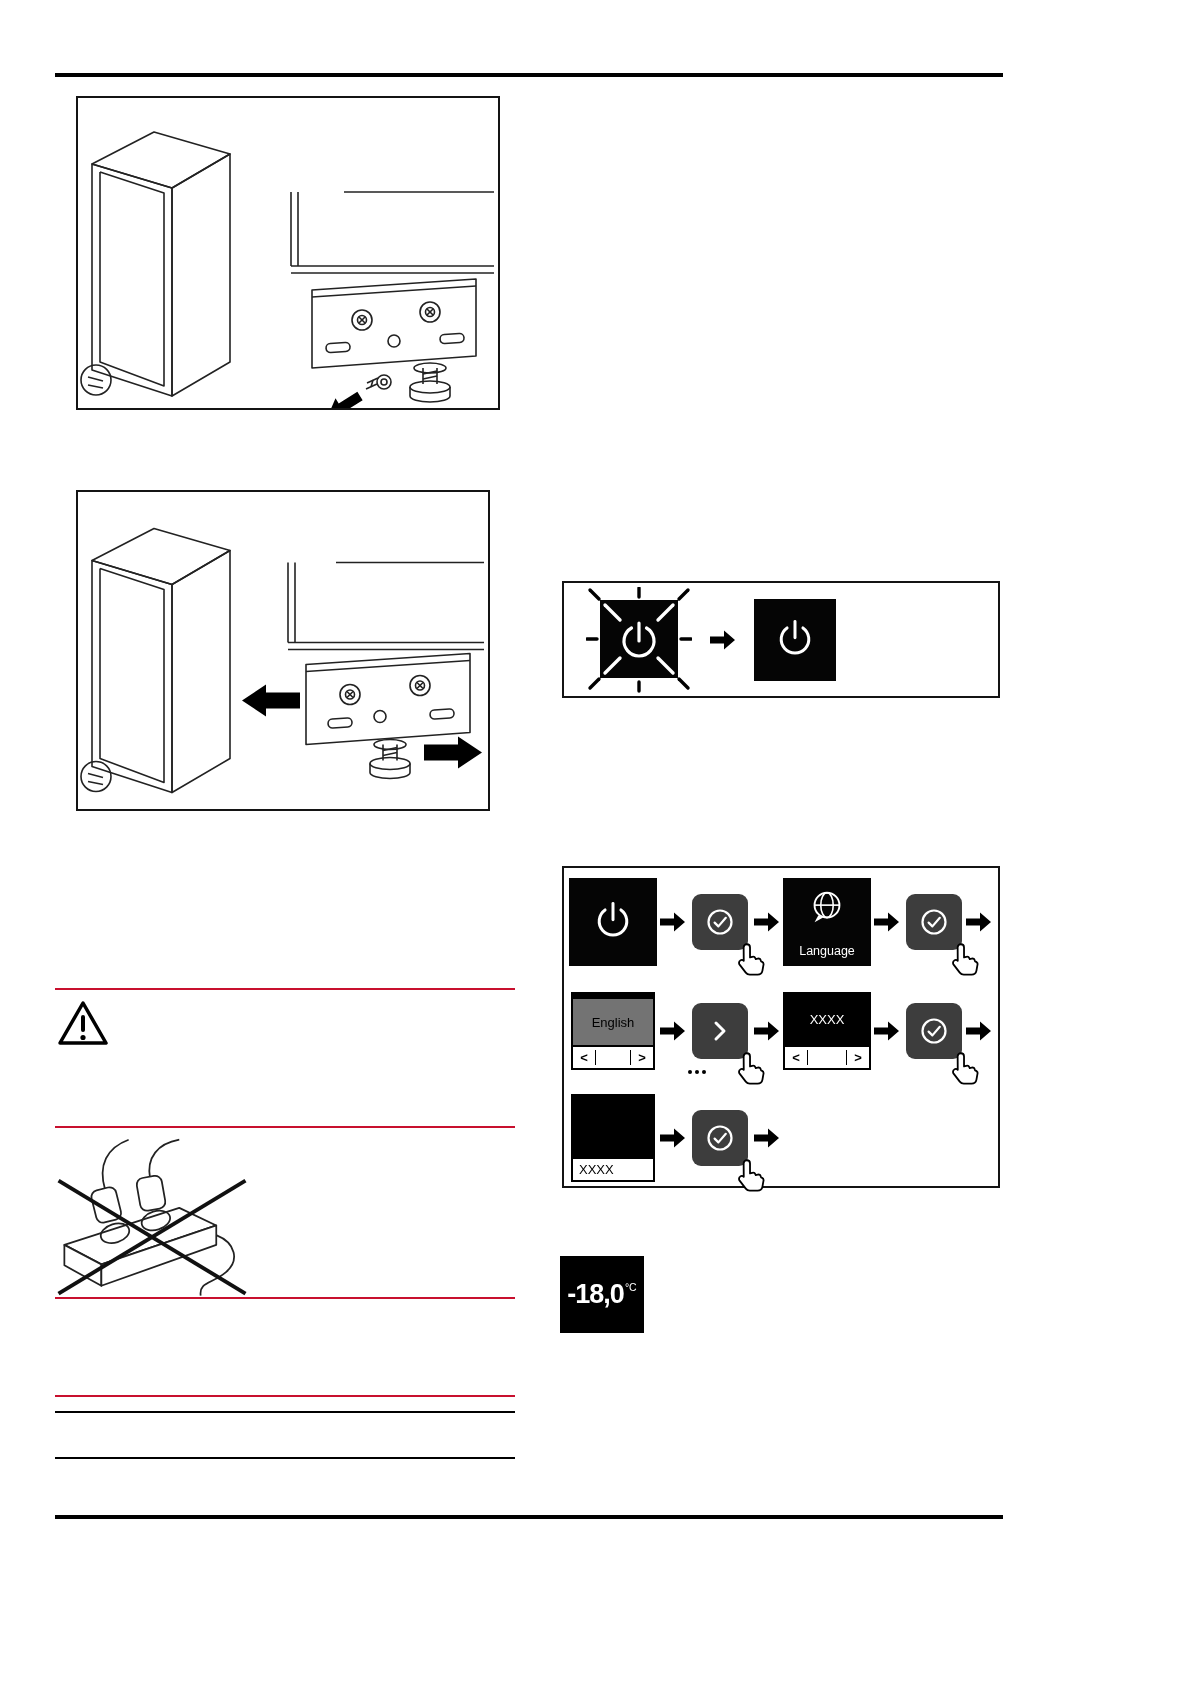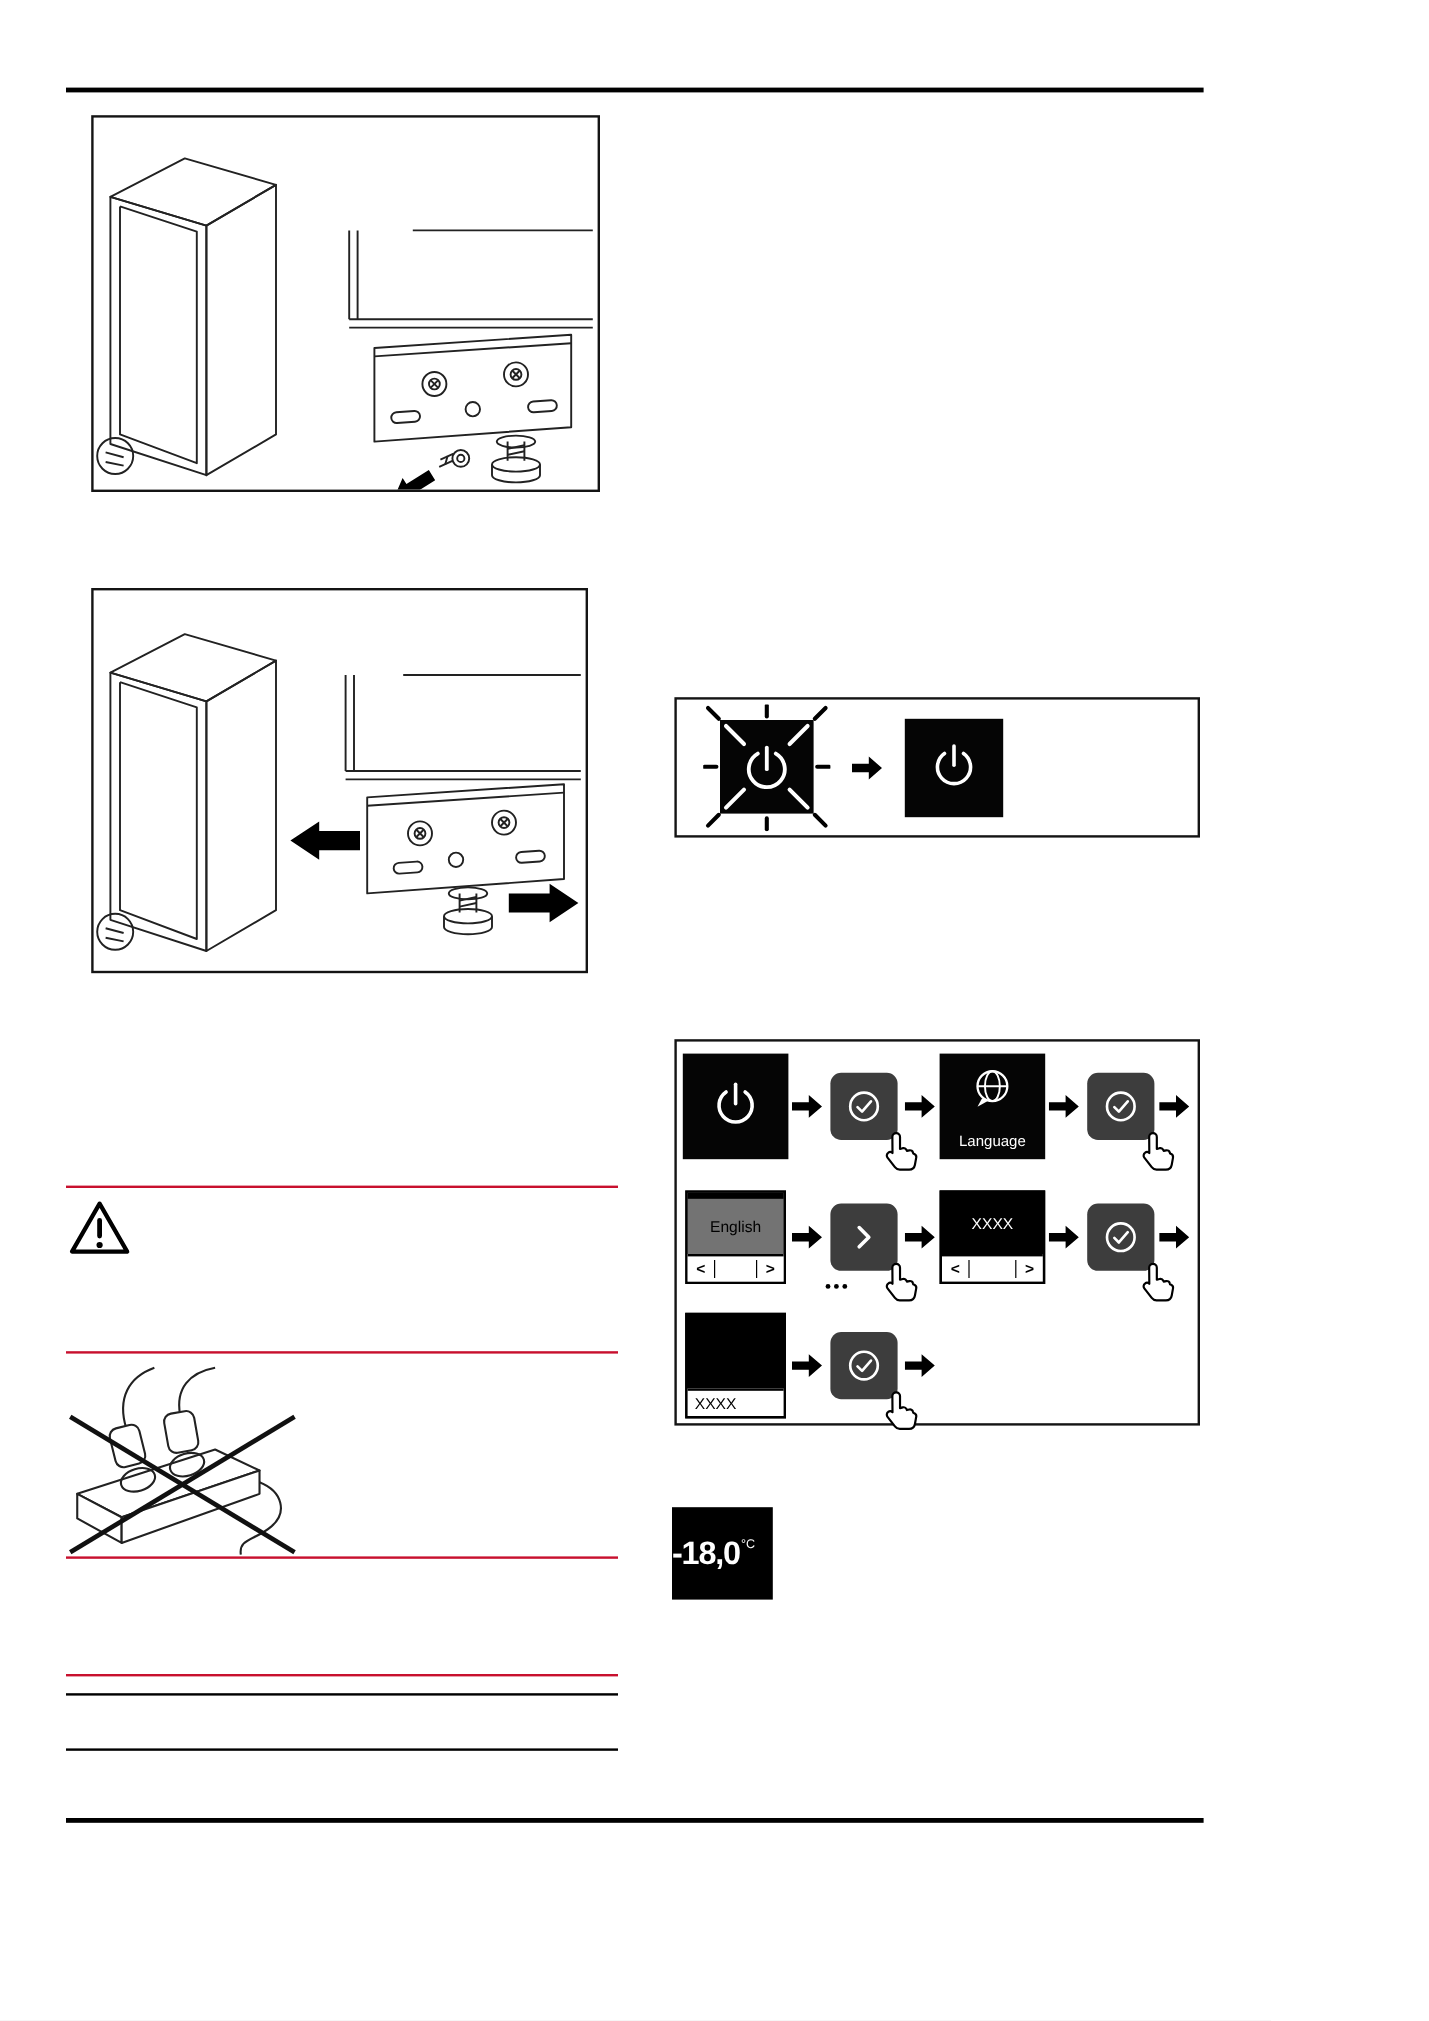--- a/index.html
+++ b/index.html
@@ -41,21 +41,21 @@
   .screen.dark .sc-body{color:#fff;}
   .screen.dark{background:#000;}
   .sc-nav{height:21px;border-top:2px solid #000;display:flex;align-items:center;
           font-size:13px;font-weight:bold;background:#fff;color:#000;}
   .sc-nav .nv{width:22px;text-align:center;}
   .sc-nav .nv.l{border-right:1.5px solid #000;}
   .sc-nav .nv.r{border-left:1.5px solid #000;margin-left:auto;}
   .sc-nav .label-left{padding-left:6px;font-weight:normal;}
 
   
-  .temp{position:absolute;background:#000;color:#fff;display:flex;align-items:center;}
+  .temp{position:absolute;background:#000;color:#fff;display:flex;align-items:center;justify-content:center;}
   .temp .val{font-size:27px;font-weight:bold;letter-spacing:-1px;}
   .temp .unit{font-size:10.5px;margin-top:-15px;margin-left:1px;}
 
   .abs{position:absolute;}
 </style>
 </head>
 <body>
 
 <div class="page">
 

